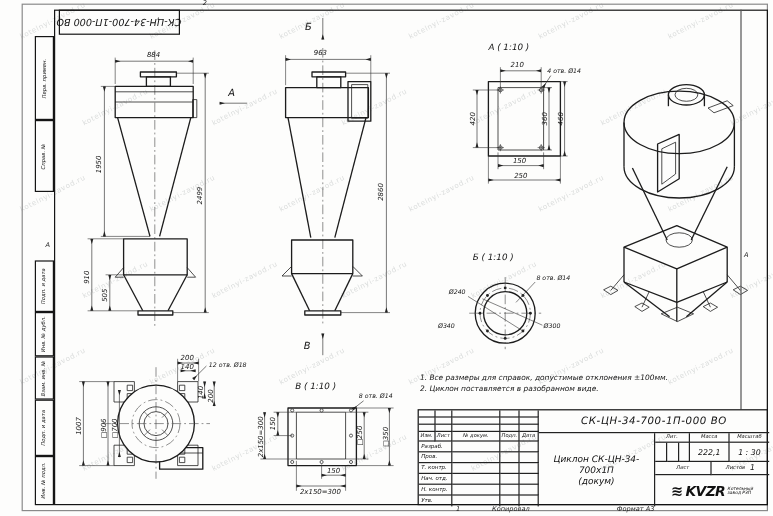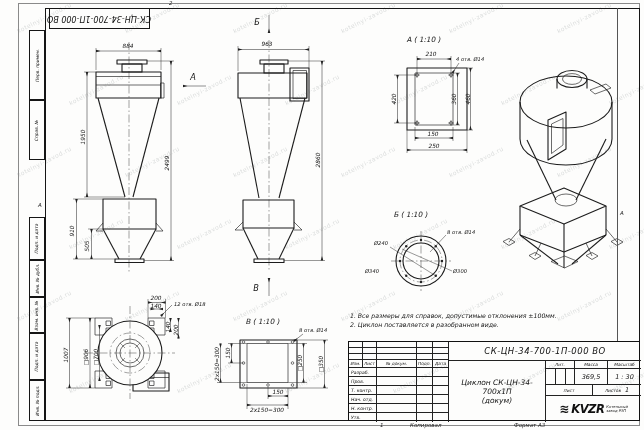--- a/index.html
+++ b/index.html
@@ -461,21 +461,21 @@
       <div>Циклон СК-ЦН-34-700х1П</div>
       <div>(докум)</div>
     </div>
 
     <div class="cell lbl" style="left:197px;top:19px;width:29px;height:8px;">Лит.</div>
     <div class="cell lbl" style="left:226px;top:19px;width:33px;height:8px;">Масса</div>
     <div class="cell lbl" style="left:259px;top:19px;width:33px;height:8px;border-right:none;">Масштаб</div>
     <div class="cell" style="left:197px;top:27px;width:10px;height:16px;"></div>
     <div class="cell" style="left:207px;top:27px;width:10px;height:16px;"></div>
     <div class="cell" style="left:217px;top:27px;width:9px;height:16px;"></div>
-    <div class="cell val" style="left:226px;top:27px;width:33px;height:16px;">369,5</div>
+    <div class="cell val" style="left:226px;top:27px;width:33px;height:16px;">222,1</div>
     <div class="cell val" style="left:259px;top:27px;width:33px;height:16px;border-right:none;">1 : 30</div>
     <div class="cell lbl" style="left:197px;top:43px;width:47px;height:11px;">Лист</div>
     <div class="cell" style="left:244px;top:43px;width:48px;height:11px;border-right:none;gap:4px;">
       <span class="lbl">Листов</span>
       <span class="val">1</span>
     </div>
     <div class="cell" style="left:197px;top:54px;width:95px;height:26px;border-right:none;border-bottom:none;">
       <div class="logo-wrap">
         <span class="logo-glyph">≋</span>
         <span class="logo-txt">KVZR</span>

